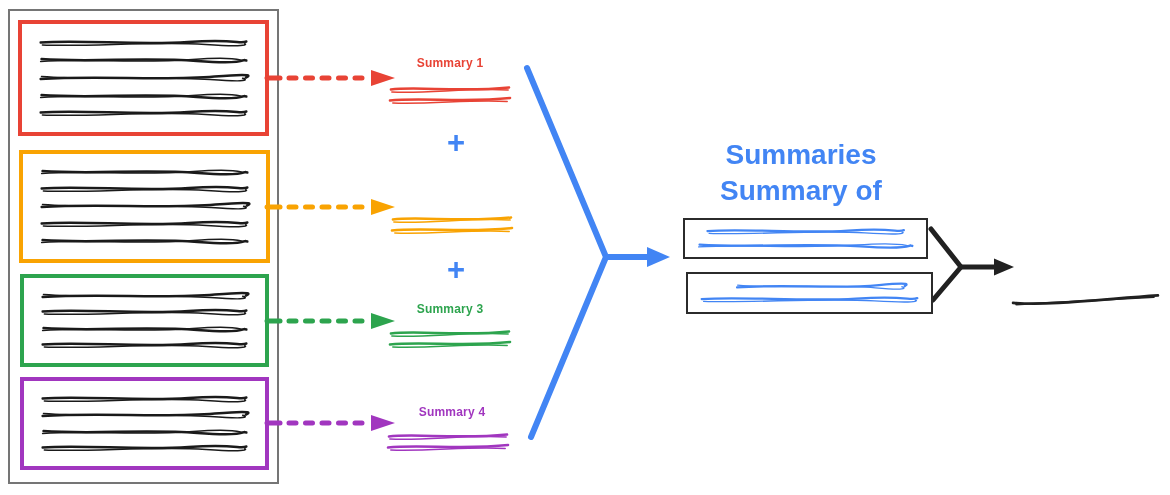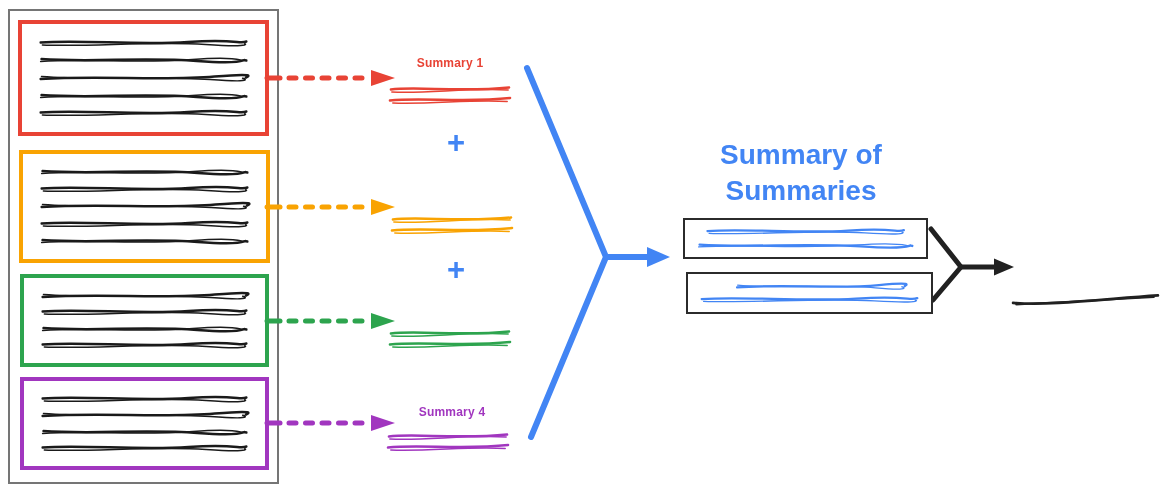--- a/index.html
+++ b/index.html
@@ -200,32 +200,33 @@
     </svg>
 
   <div class="plus" style="left:438px;top:126px;">+</div>
 
   <svg class="sum-scrib c-yellow" style="left:390px;top:212px;" viewBox="0 0 130 26" preserveAspectRatio="none">
       <use href="#sumline"></use>
     </svg>
 
   <div class="plus" style="left:438px;top:253px;">+</div>
 
+  <div class="sum-label c-green" style="left:350px;top:302px;">Summary 3</div>
   <svg class="sum-scrib c-green" style="left:388px;top:326px;" viewBox="0 0 130 26" preserveAspectRatio="none">
       <use href="#sumline"></use>
     </svg>
 
   <div class="sum-label c-purple" style="left:352px;top:405px;">Summary 4</div>
   <svg class="sum-scrib c-purple" style="left:386px;top:429px;" viewBox="0 0 130 26" preserveAspectRatio="none">
       <use href="#sumline"></use>
     </svg>
 
   <div id="sos-title">
+    <span>Summaries</span>
     <span>Summary of</span>
-    <span>Summaries</span>
   </div>
 
   <div id="sumbox-1" class="sumbox">
     <svg class="blue-line indent1" viewBox="0 0 240 12" preserveAspectRatio="none">
         <use href="#squig1"></use>
       </svg>
     <svg class="blue-line" viewBox="0 0 240 12" preserveAspectRatio="none">
         <use href="#squig2"></use>
       </svg>
   </div>

